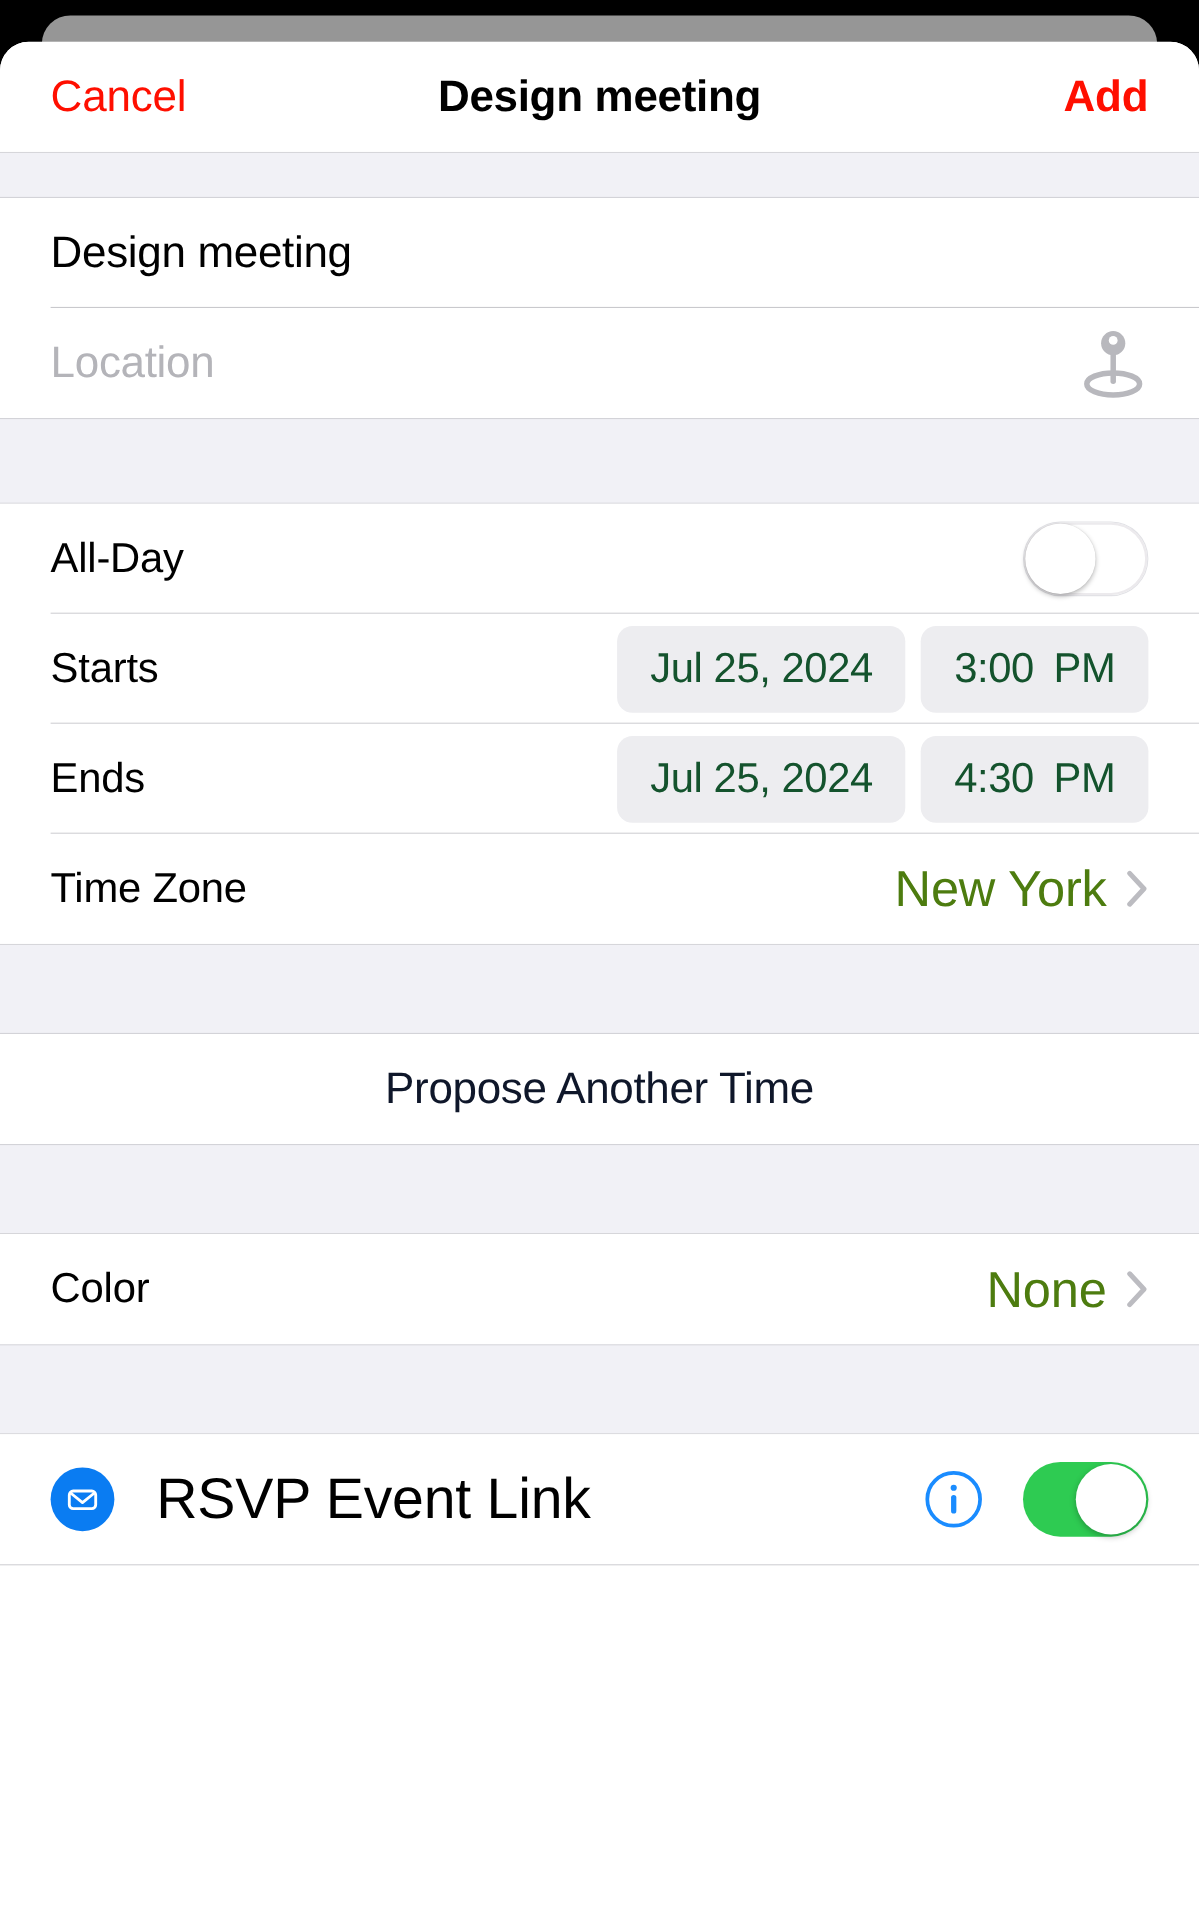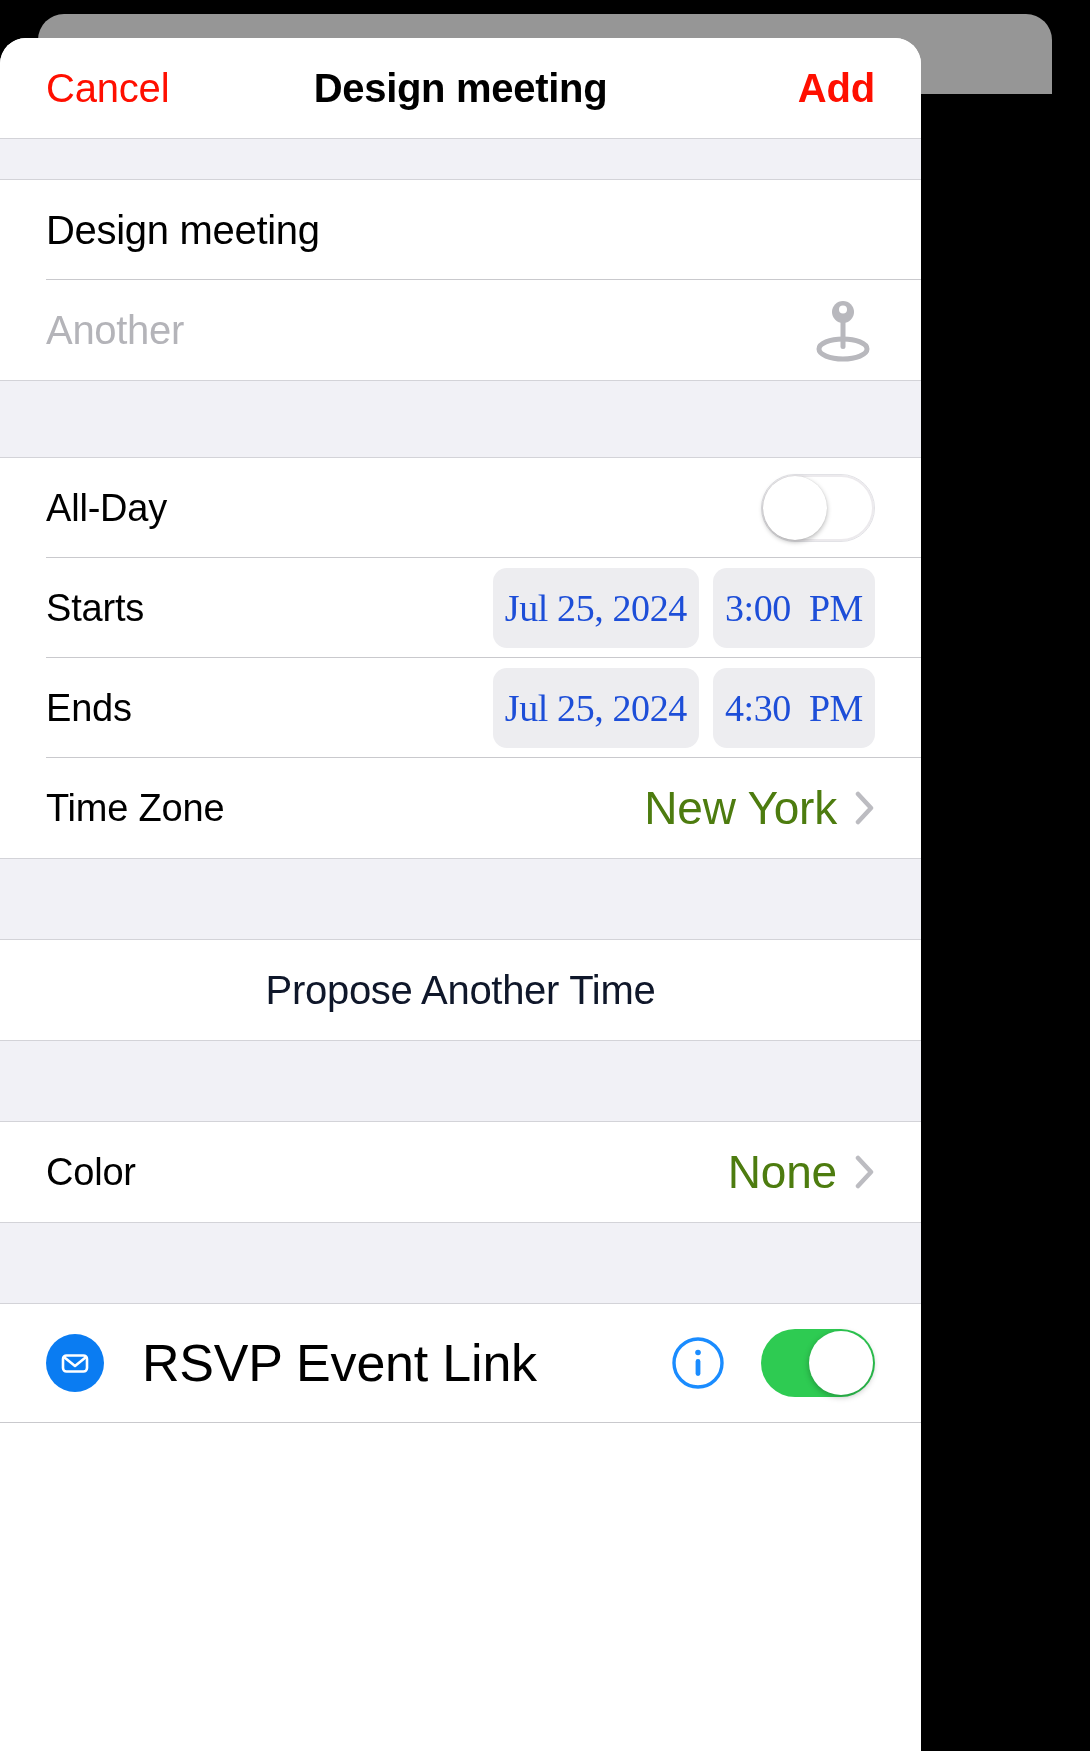--- a/index.html
+++ b/index.html
@@ -29,21 +29,21 @@
     height: 80px;
     background: #969696;
     border-radius: 26px 26px 0 0;
   }
 
   
   .sheet {
     position: absolute;
     left: 0;
     top: 38px;
-    width: 921px;
+    width: 1090px;
     height: 1713px;
     background: #ffffff;
     border-radius: 26px 26px 0 0;
     overflow: hidden;
   }
 
   
   .navbar {
     position: relative;
     height: 100px;
@@ -186,27 +186,26 @@
     width: 64px; height: 64px;
     border-radius: 50%;
     background: #ffffff;
     box-shadow: 0 2px 6px rgba(0,0,0,0.28);
   }
 
   
   .pill {
     background: #ededf0;
     border-radius: 14px;
-    padding: 18px 12px;
+    padding: 18px 30px;
     font-size: 38px;
-    color: #1d4ed8;
+    color: #14532d;
     letter-spacing: -0.4px;
     white-space: nowrap;
     margin-left: 14px;
-    font-family: Liberation Serif, serif;
   }
   .pill .ampm { margin-left: 18px; }
 
   
   .row-link {
     justify-content: center;
     min-height: 100px;
     background: #ffffff;
   }
   .link-text {
@@ -279,21 +278,21 @@
     <div class="gap gap-sm"></div>
 
     <div class="group">
 
       <div class="row row-title">
         <span class="title-text">Design meeting</span>
         <div class="hair"></div>
       </div>
 
       <div class="row row-title">
-        <span class="loc-placeholder">Another</span>
+        <span class="loc-placeholder">Location</span>
         <div class="spacer"></div>
         <span class="pin-icon">
           <svg viewBox="0 0 64 66" width="64" height="66" aria-hidden="true">
             <ellipse cx="32" cy="52" rx="24" ry="10" fill="none" stroke="#b8b8bd" stroke-width="5"></ellipse>
             <rect x="29.5" y="18" width="5" height="34" rx="2.5" fill="#b8b8bd"></rect>
             <circle cx="32" cy="15" r="11" fill="#b8b8bd"></circle>
             <circle cx="32" cy="12.5" r="4" fill="#ffffff"></circle>
           </svg>
         </span>
       </div>

